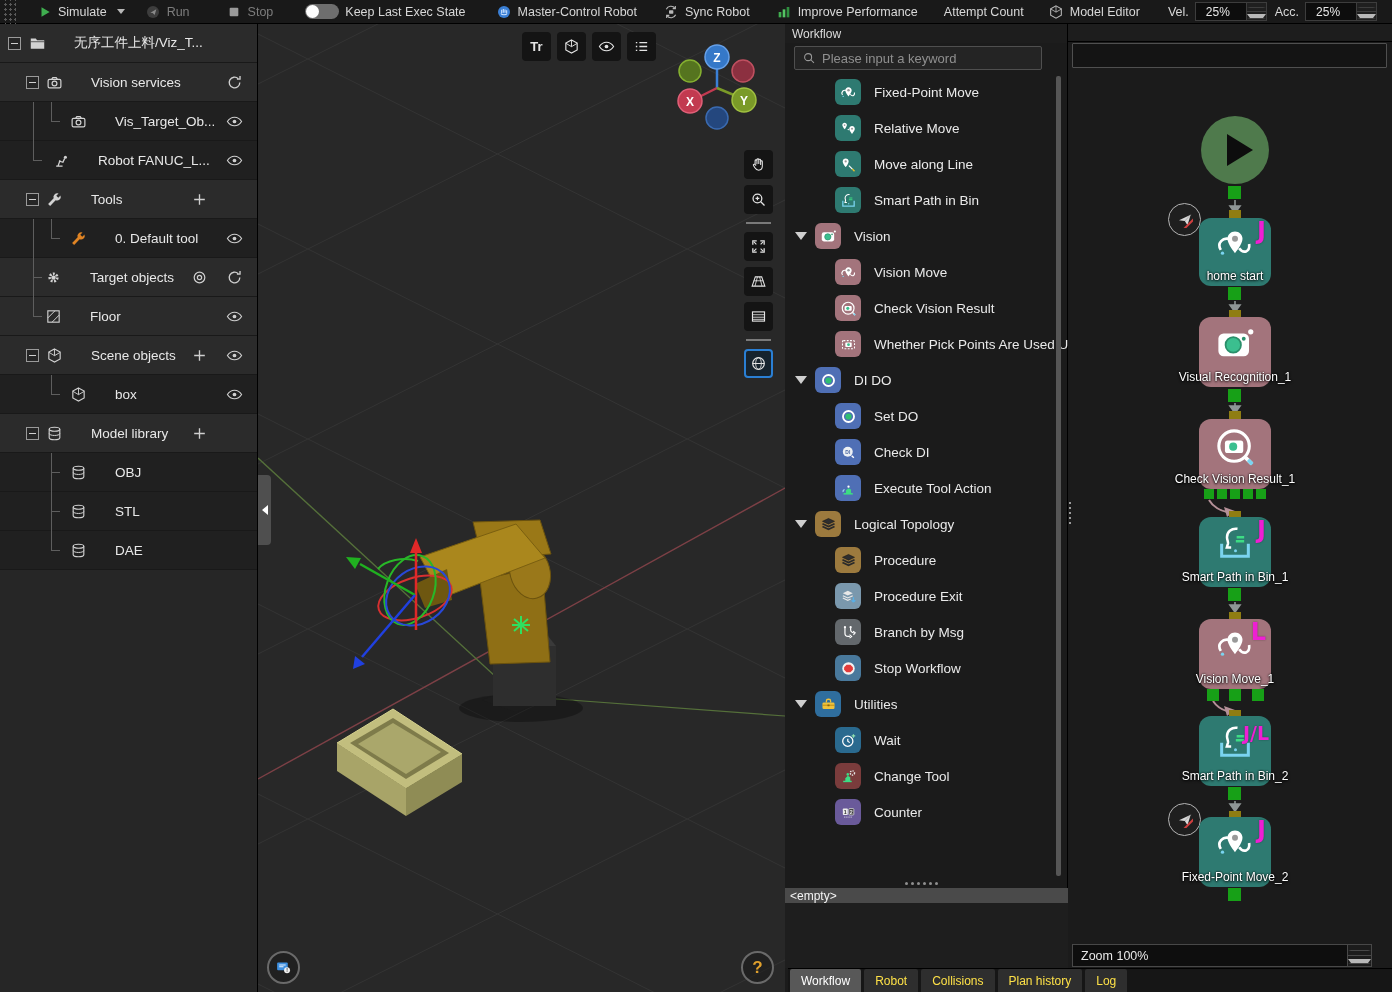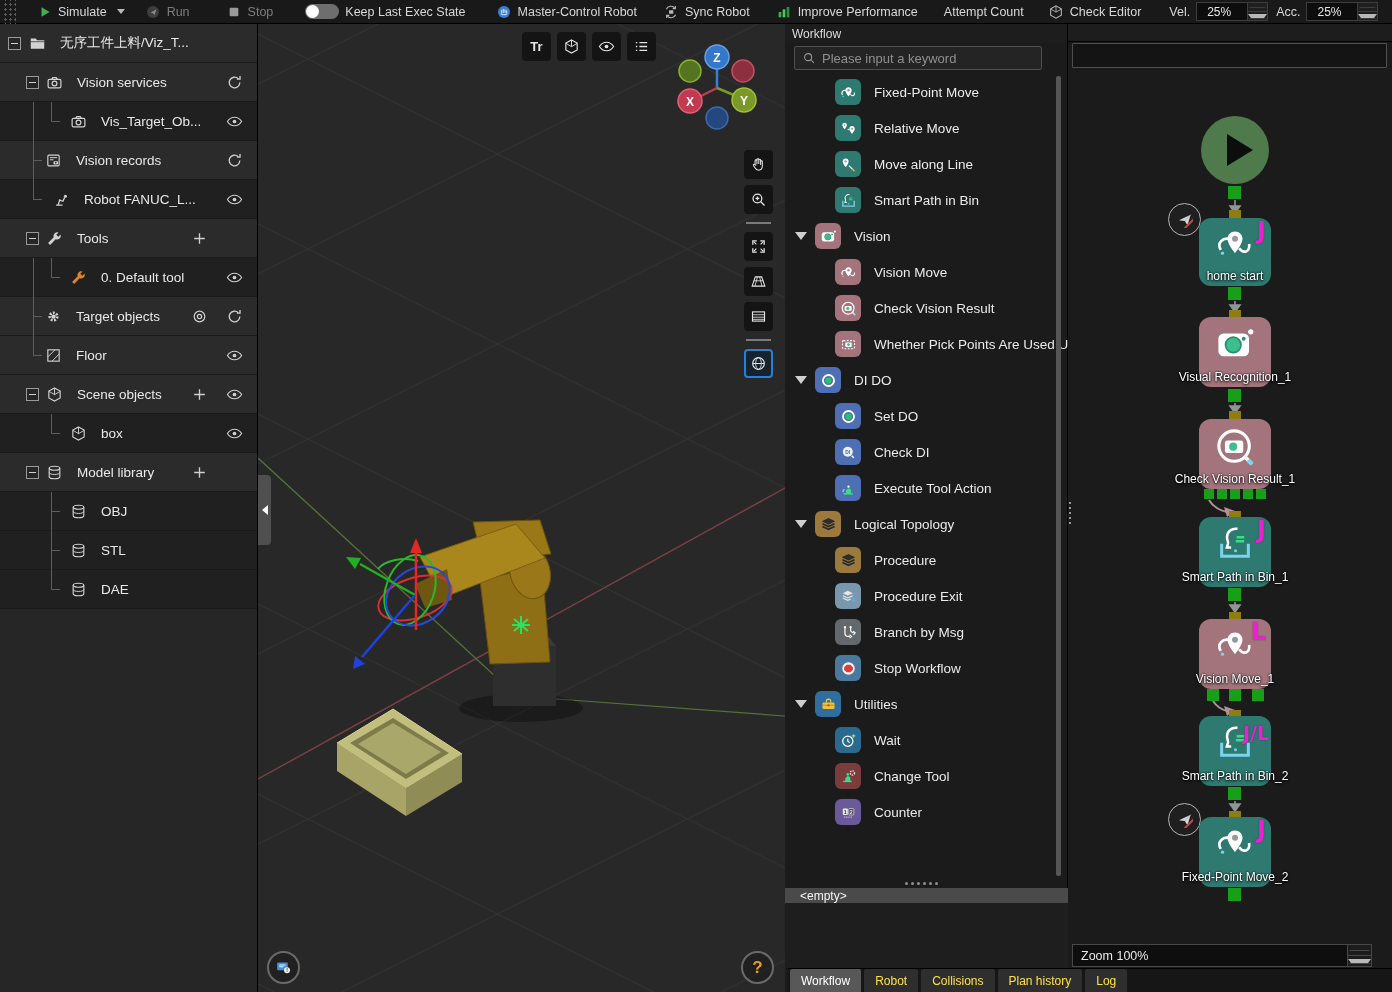--- a/index.html
+++ b/index.html
@@ -27,21 +27,21 @@
   .tu{width:0;height:0;border-left:3px solid transparent;border-right:3px solid transparent;border-bottom:4px solid #b8b8b8;}
   .td{width:0;height:0;border-left:3px solid transparent;border-right:3px solid transparent;border-top:4px solid #b8b8b8;}
   .i14{width:14px;height:14px;}.i16{width:16px;height:16px;}.i17{width:17px;height:17px;}
   
   .sidebar{position:absolute;left:0;top:24px;width:258px;height:968px;background:#262626;border-right:1px solid #000;}
   .srow{position:relative;height:39px;display:flex;align-items:center;border-bottom:1px solid #191919;
         background:#2b2b2b;color:#e8e8e8;font-size:13.5px;}
   .srow.dark{background:#202020;padding-left:8px;}
   .exp{width:13px;height:13px;border:1px solid #9a9a9a;background:#262626;position:relative;flex:none;}
   .exp::after{content:"";position:absolute;left:2px;right:2px;top:5px;height:1.5px;background:#d0d0d0;}
-  .slabel{margin-left:14px;white-space:nowrap;}
+  .slabel{margin-left:28px;white-space:nowrap;}
   .ric{position:absolute;top:11px;width:17px;height:17px;color:#cfcfcf;}
   .sic{color:#d2d2d2;flex:none;}
   .tl{position:absolute;width:1px;background:#5e5e5e;}
   .stub{position:absolute;height:1px;background:#5e5e5e;}
   
   .viewport{position:absolute;left:258px;top:24px;width:527px;height:968px;background:#262626;border-right:1px solid #000;}
   .vtoolbar{position:absolute;left:264px;top:8px;display:flex;gap:6px;}
   .vbtn{width:29px;height:29px;background:#141414;border-radius:4px;display:flex;align-items:center;
         justify-content:center;color:#e4e4e4;font-size:13px;font-weight:bold;}
   .vrail{position:absolute;left:486px;top:126px;width:29px;display:flex;flex-direction:column;align-items:center;}
@@ -70,21 +70,21 @@
   .wrow.child{padding-left:42px;}
   .wlabel{margin-left:13px;font-size:13.5px;color:#eaeaea;white-space:nowrap;}
   .c-teal{background:#2e7a71}.c-mauve{background:#a3747c}.c-blue{background:#4f6fb5}
   .c-brown{background:#9c7a3e}.c-steel{background:#49799c}.c-bluegrey{background:#7a98ad}
   .c-grey{background:#63686c}.c-util{background:#2f6e9e}.c-red{background:#7a3c3c}
   .c-wait{background:#2a6a8f}.c-purple{background:#6a5a9a}
   .wscroll{position:absolute;right:6px;top:52px;width:5px;height:800px;background:#565656;border-radius:2px;}
   .splitdots{position:absolute;left:120px;top:858px;display:flex;gap:3px;}
   .splitdots i{width:3px;height:3px;background:#8f8f8f;border-radius:50%;}
   .emptybar{position:absolute;left:0;top:864px;width:283px;height:15px;background:#4a4a4a;color:#f4f4f4;
-            font-size:12px;display:flex;align-items:center;padding-left:15px;}
+            font-size:12px;display:flex;align-items:center;padding-left:5px;}
   .wbottom{position:absolute;left:0;top:879px;width:283px;height:65px;background:#1e1e1e;}
   
   .graphpanel{position:absolute;left:1068px;top:24px;width:324px;height:968px;background:#1b1b1b;}
   .ghead{height:18px;background:#1d1d1d;border-bottom:1px solid #000;}
   .gfilter{position:absolute;left:4px;top:19px;width:315px;height:25px;background:#141414;border:1px solid #4f4f4f;border-radius:1px;}
   .gcanvas{position:absolute;left:0;top:0;width:324px;height:920px;}
   .wires{position:absolute;left:0;top:0;}
   .gplay{position:absolute;left:133px;top:92px;width:68px;height:68px;border-radius:50%;background:#4f7a4c;
          display:flex;align-items:center;justify-content:center;}
   .gplay i{width:0;height:0;border-top:16px solid transparent;border-bottom:16px solid transparent;
@@ -404,21 +404,21 @@
         </svg>
       <span>Improve Performance</span>
     </div>
     <div class="tbi" style="margin-left:26px">
       <span>Attempt Count</span>
     </div>
     <div class="tbi" style="margin-left:24px">
       <svg class="i16" style="color:#b8b8b8">
           <use href="#sy-cube"></use>
         </svg>
-      <span>Check Editor</span>
+      <span>Model Editor</span>
     </div>
     <div class="tbi" style="margin-left:28px">
       <span>Vel.</span>
       <div class="spin">
         <span class="val">25%</span>
         <span class="btns">
             <i>
               <i class="tu"></i>
             </i>
             <i>
@@ -467,33 +467,20 @@
       <i class="tl" style="left:33px;top:0;height:39px"></i>
       <i class="tl" style="left:51px;top:0;height:19px"></i>
         <i class="stub" style="left:51px;top:19px;width:9px"></i>
       <svg class="i17 sic" style="margin-left:62px">
           <use href="#sy-camera"></use>
         </svg>
       <span class="slabel">Vis_Target_Ob...</span>
       <span class="ric" style="right:14px">
           <svg class="i17">
             <use href="#sy-eye"></use>
-          </svg>
-        </span>
-    </div>
-    <div class="srow">
-      <i class="tl" style="left:33px;top:0;height:39px"></i>
-        <i class="stub" style="left:33px;top:19px;width:9px"></i>
-      <svg class="i17 sic" style="margin-left:45px">
-          <use href="#sy-records"></use>
-        </svg>
-      <span class="slabel">Vision records</span>
-      <span class="ric" style="right:14px">
-          <svg class="i17">
-            <use href="#sy-refresh"></use>
           </svg>
         </span>
     </div>
     <div class="srow dark">
       <i class="tl" style="left:33px;top:0;height:19px"></i>
         <i class="stub" style="left:33px;top:19px;width:9px"></i>
       <svg class="i17 sic" style="margin-left:45px">
           <use href="#sy-robot"></use>
         </svg>
       <span class="slabel">Robot FANUC_L...</span>

